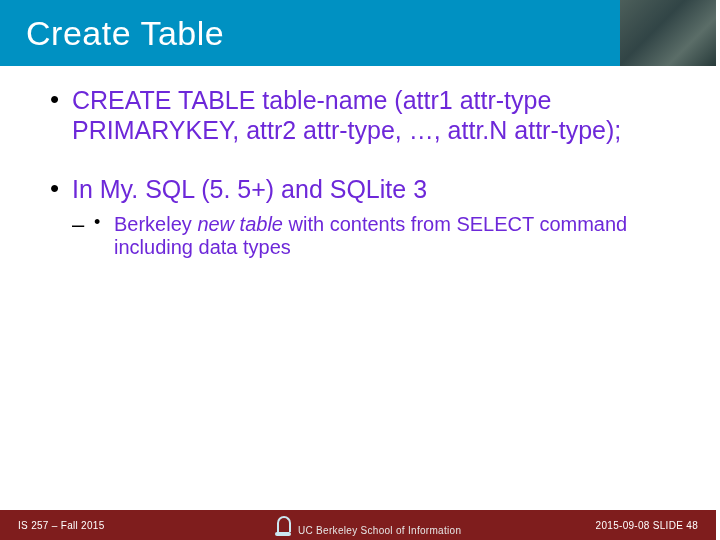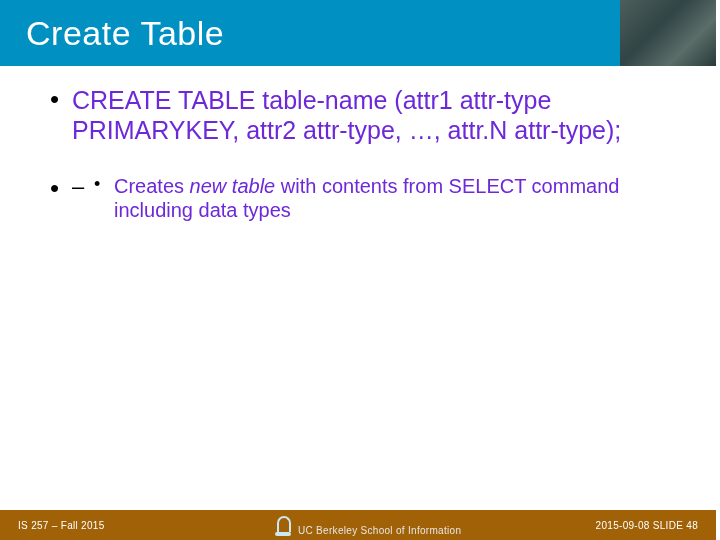--- a/index.html
+++ b/index.html
@@ -68,21 +68,21 @@
     color: #000;
   }
   ul.lvl3 > li > .text { font-size: 20px; line-height: 1.18; }
   .italic { font-style: italic; }
   .footer {
     position: absolute;
     left: 0;
     bottom: 0;
     width: 100%;
     height: 30px;
-    background: #a16207;
+    background: #7f1d1d;
     display: flex;
     align-items: center;
     justify-content: space-between;
     padding: 0 18px;
     color: #fff;
     font-size: 10px;
     letter-spacing: 0.3px;
   }
   .footer .logo {
     position: absolute;
@@ -126,26 +126,27 @@
     <div class="title">Create Table</div>
     <div class="photo-placeholder"></div>
   </div>
 
   <div class="body">
     <ul class="lvl1">
       <li>
         <div class="text">CREATE TABLE table-name (attr1 attr-type PRIMARYKEY, attr2 attr-type, …, attr.N attr-type);</div>
       </li>
       <li style="margin-top:30px;">
+        <div class="text">In My. SQL (5. 5+) and SQLite 3</div>
         <ul class="lvl2">
           <li>
             <ul class="lvl3">
               <li>
                 <div class="text">
-                  <span>Creates </span><span class="italic">new table</span><span> with contents from SELECT command including data types</span>
+                  <span>Berkeley </span><span class="italic">new table</span><span> with contents from SELECT command including data types</span>
                 </div>
               </li>
             </ul>
           </li>
         </ul>
       </li>
     </ul>
   </div>
 
   <div class="footer">

